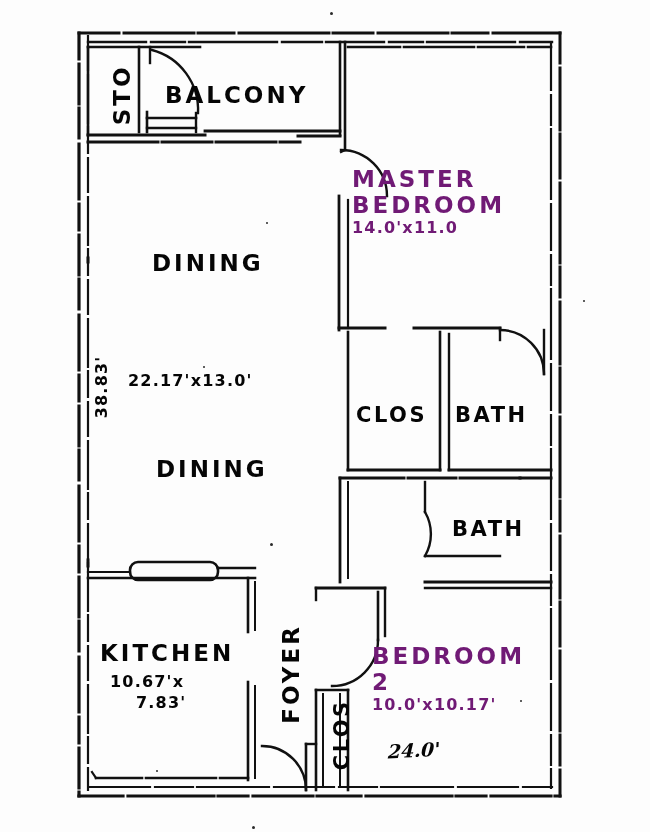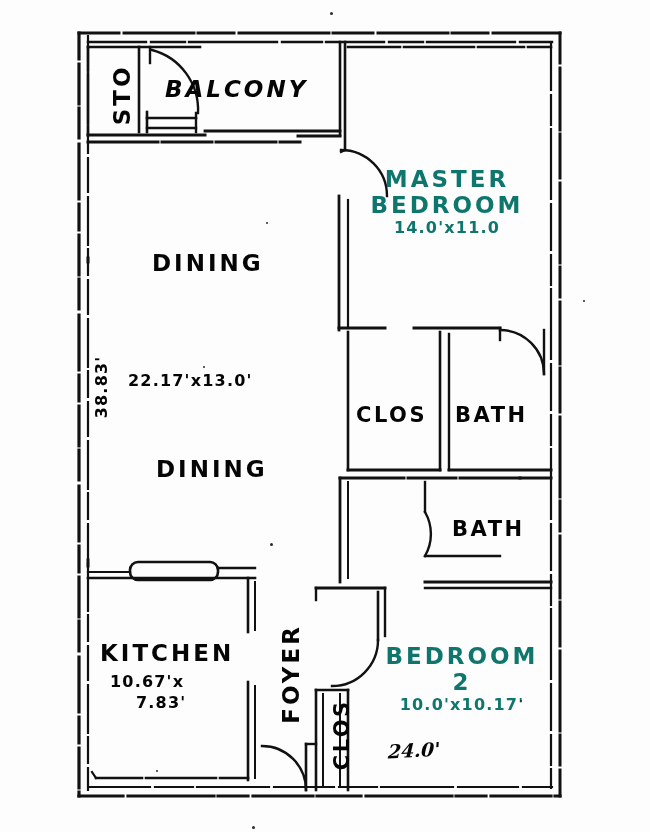--- a/index.html
+++ b/index.html
@@ -58,22 +58,22 @@
   .label.handwrite {
     font-family: "DejaVu Serif", serif;
     font-style: italic;
     font-weight: 700;
     font-size: 19px;
     letter-spacing: 0px;
     transform: rotate(-3deg) skewX(-6deg);
   }
   .stack {
     position: absolute;
-    text-align: center;
-    color: #0f766e;
+    text-align: left;
+    color: #701a75;
     font-family: "DejaVu Sans", sans-serif;
     font-weight: 700;
   }
   .stack .ln1 { font-size: 23px; letter-spacing: 3px; display:block; }
   .stack .ln2 { font-size: 23px; letter-spacing: 3px; display:block; }
   .stack .ln3 { font-size: 16px; letter-spacing: 1.2px; display:block; margin-top: 0; }
   .speck {
     position: absolute;
     background: #2b2b2b;
     border-radius: 50%;
@@ -183,21 +183,21 @@
 
       <path d="M339 336 L339 478" stroke-width="0"></path>
 
       <path d="M88 258 L88 262" stroke-width="3"></path>
       <path d="M88 560 L88 566" stroke-width="3"></path>
     </g>
   </svg>
 
   <div class="label room vert" style="left:86px; top:82px; width:74px;">STO</div>
 
-  <div class="label room" style="left:165px; top:77px;font-style:italic;">BALCONY</div>
+  <div class="label room" style="left:165px; top:83px;">BALCONY</div>
 
   <div class="stack" style="left:352px; top:166px; width:190px;">
     <span class="ln1">MASTER</span>
     <span class="ln2">BEDROOM</span>
     <span class="ln3">14.0'x11.0</span>
   </div>
 
   <div class="label room" style="left:152px; top:251px;">DINING</div>
 
   <div class="label dim vert" style="left:62px; top:378px; width:80px;">38.83'</div>

